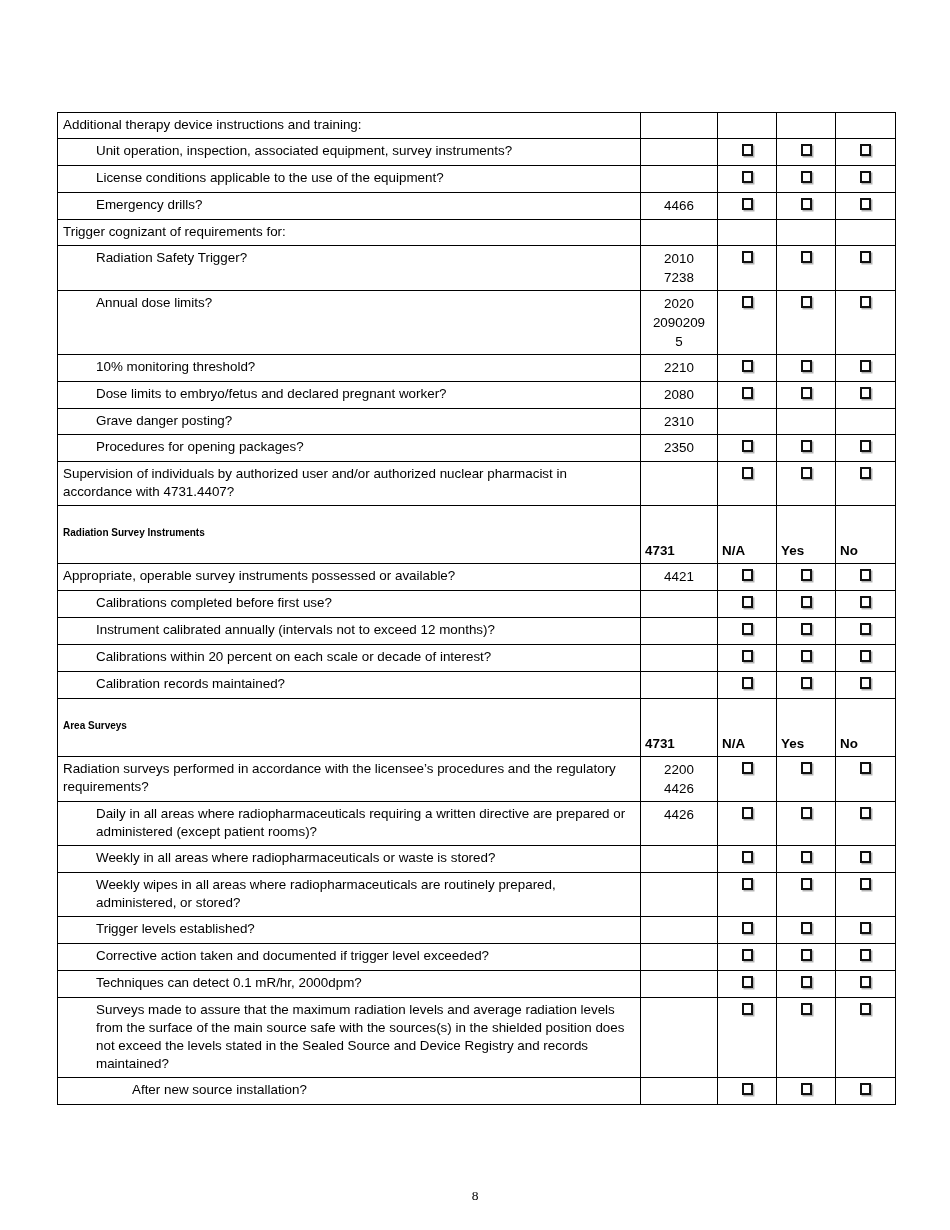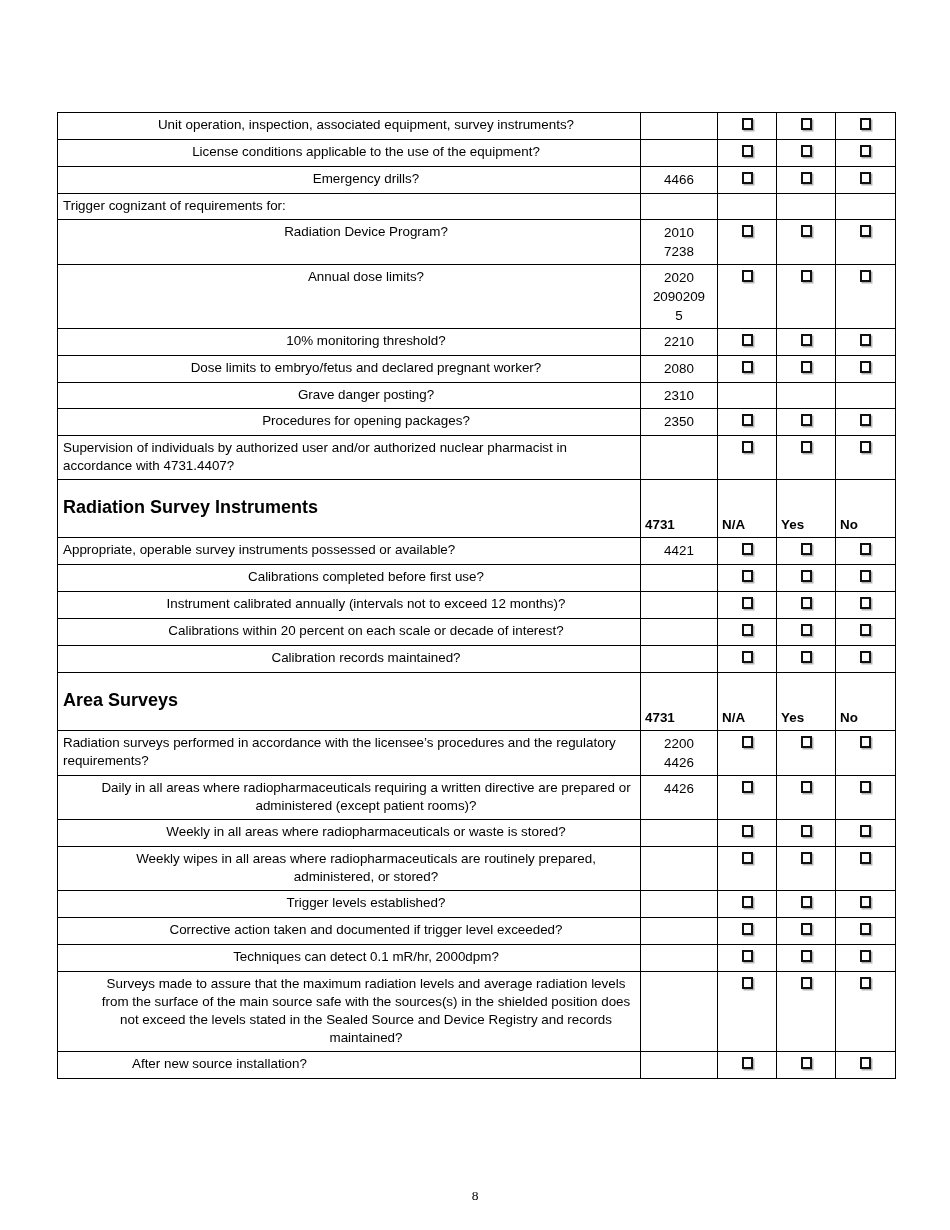--- a/index.html
+++ b/index.html
@@ -21,21 +21,21 @@
   td {
     border: 1px solid #000;
     vertical-align: top;
     font-size: 13.4px;
     line-height: 18px;
     padding: 3px 4px 4px 4px;
     overflow: hidden;
   }
   td.q { text-align: left; }
   td.q.ind-0 { padding-left: 5px; }
-  td.q.ind-1 { padding-left: 38px; text-align: center; }
+  td.q.ind-1 { padding-left: 38px; }
   td.q.ind-2 { padding-left: 74px; }
   td.code {
     text-align: center;
     line-height: 19px;
     padding: 3px 2px;
     margin-left: 30px;
   }
   td.box-cell {
     text-align: center;
     padding-top: 4px;
@@ -44,21 +44,21 @@
     display: inline-block;
     width: 11px;
     height: 12px;
     border: 2px solid #111;
     background: #fff;
     box-shadow: 1.5px 1.5px 0 #b3b3b3;
   }
   tr.section-row td { height: 58px; vertical-align: bottom; }
   .section-title {
     font-weight: bold;
-    font-size: 18px;
+    font-size: 10px;
     margin-bottom: 17px;
     padding-left: 1px;
   }
   td.col-header {
     font-weight: bold;
     text-align: left;
     padding-bottom: 3px;
   }
   .page-number {
     position: absolute;
@@ -76,20 +76,27 @@
 <table class="doc-table">
   <colgroup>
     <col style="width:583px">
     <col style="width:77px">
     <col style="width:59px">
     <col style="width:59px">
     <col style="width:60px">
   </colgroup>
   <tbody>
       <tr>
+        <td class="q ind-0"><span>Additional therapy device instructions and training:</span></td>
+        <td class="code"></td>
+        <td class="box-cell"></td>
+        <td class="box-cell"></td>
+        <td class="box-cell"></td>
+      </tr>
+      <tr>
         <td class="q ind-1"><span>Unit operation, inspection, associated equipment, survey instruments?</span></td>
         <td class="code"></td>
         <td class="box-cell"><span class="cb"></span></td>
         <td class="box-cell"><span class="cb"></span></td>
         <td class="box-cell"><span class="cb"></span></td>
       </tr>
       <tr>
         <td class="q ind-1"><span>License conditions applicable to the use of the equipment?</span></td>
         <td class="code"></td>
         <td class="box-cell"><span class="cb"></span></td>
@@ -106,21 +113,21 @@
         <td class="box-cell"><span class="cb"></span></td>
       </tr>
       <tr>
         <td class="q ind-0"><span>Trigger cognizant of requirements for:</span></td>
         <td class="code"></td>
         <td class="box-cell"></td>
         <td class="box-cell"></td>
         <td class="box-cell"></td>
       </tr>
       <tr>
-        <td class="q ind-1"><span>Radiation Device Program?</span></td>
+        <td class="q ind-1"><span>Radiation Safety Trigger?</span></td>
         <td class="code">
           <div>2010</div>
           <div>7238</div>
         </td>
         <td class="box-cell"><span class="cb"></span></td>
         <td class="box-cell"><span class="cb"></span></td>
         <td class="box-cell"><span class="cb"></span></td>
       </tr>
       <tr>
         <td class="q ind-1"><span>Annual dose limits?</span></td>

